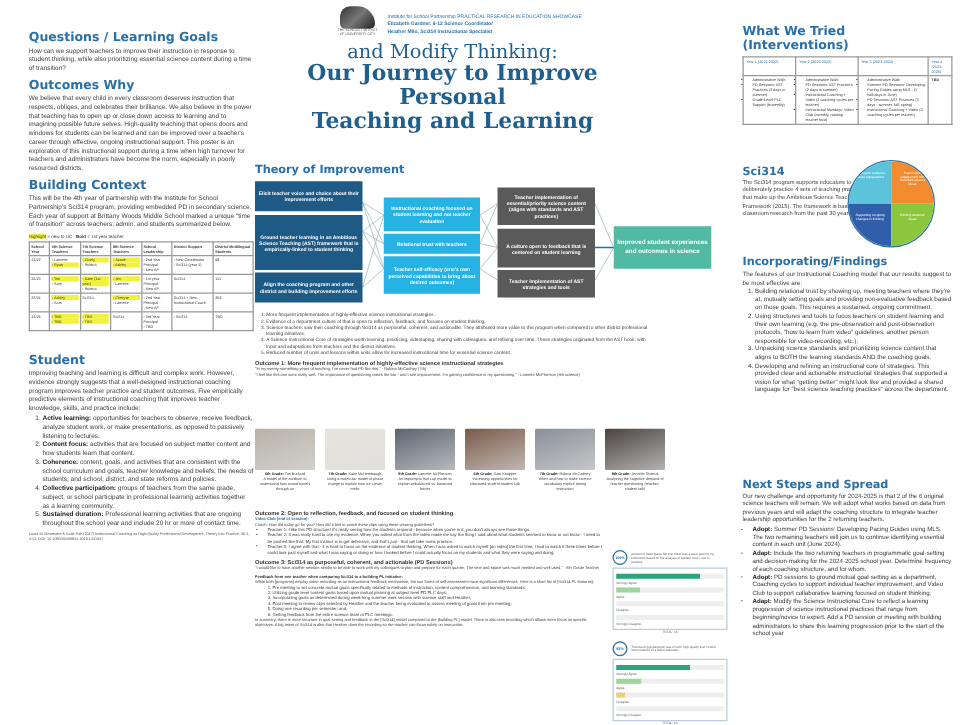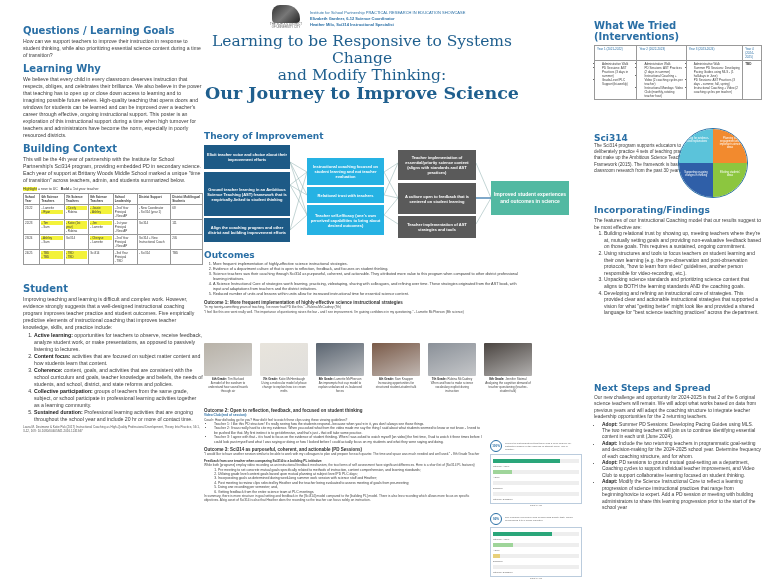--- a/index.html
+++ b/index.html
@@ -65,21 +65,21 @@
 .next .h{font-size:9px;margin-bottom:2px}
 ul.n{font-size:4.9px;line-height:6.4px;padding-left:8px;margin-top:1px}
 ul.n b{color:#222}
 </style>
 </head>
 <body>
 
 <div class="col1">
   <div class="h">Questions / Learning Goals</div>
   <div class="p">How can we support teachers to improve their instruction in response to student thinking, while also prioritizing essential science content during a time of transition?</div>
-  <div class="h">Learning Why</div>
+  <div class="h">Outcomes Why</div>
   <div class="p">We believe that every child in every classroom deserves instruction that respects, obliges, and celebrates their brilliance. We also believe in the power that teaching has to open up or close down access to learning and to imagining possible future selves. High-quality teaching that opens doors and windows for students can be learned and can be improved over a teacher's career through effective, ongoing instructional support. This poster is an exploration of this instructional support during a time when high turnover for teachers and administrators have become the norm, especially in poorly resourced districts.</div>
   <div class="h">Building Context</div>
   <div class="p" style="margin-bottom:1px">This will be the 4th year of partnership with the Institute for School Partnership's Sci314 program, providing embedded PD in secondary science. Each year of support at Brittany Woods Middle School marked a unique "time of transition" across teachers, admin, and students summarized below.</div>
   <div class="legend">
     <span class="hl">Highlight</span><span> = new to UC</span>
     &nbsp;&nbsp;<b>Bold</b><span> = 1st year teacher</span>
   </div>
   <table class="ctx">
     <thead>
         <tr id="ctx-head">
@@ -221,23 +221,23 @@
     <div class="t">THE SCHOOL DISTRICT OF UNIVERSITY CITY</div>
   </div>
   <div class="hinfo">
     <div>Institute for School Partnership PRACTICAL RESEARCH IN EDUCATION SHOWCASE</div>
     <div><b>Elizabeth Gardner, 6-12 Science Coordinator</b></div>
     <div><b>Heather Milo, Sci314 Instructional Specialist</b></div>
   </div>
 </div>
 
 <div class="title">
-  <div>Learning to be Responsive to Systems Change</div>
   <div>and Modify Thinking:</div>
-  <div class="big">Our Journey to Improve Science</div>
+  <div class="big">Our Journey to Improve Personal</div>
+  <div class="big">Teaching and Learning</div>
 </div>
 
 <div class="h toi">Theory of Improvement</div>
 <svg class="lines" width="768" height="580">
   <g stroke="#8aa" stroke-width="0.5" fill="none">
     <line x1="290" y1="162" x2="307" y2="172"></line>
       <line x1="290" y1="162" x2="307" y2="195"></line>
       <line x1="290" y1="162" x2="307" y2="215"></line>
     <line x1="290" y1="185" x2="307" y2="172"></line>
       <line x1="290" y1="185" x2="307" y2="195"></line>
@@ -260,21 +260,20 @@
 <div class="box dk" style="left:204px;top:218px;width:86px;height:24px">Align the coaching program and other district and building improvement efforts</div>
 <div class="box lt" style="left:307px;top:158px;width:77px;height:27px">Instructional coaching focused on student learning and not teacher evaluation</div>
 <div class="box lt" style="left:307px;top:187px;width:77px;height:16px">Relational trust with teachers</div>
 <div class="box lt" style="left:307px;top:205px;width:77px;height:30px">Teacher self-efficacy (one's own perceived capabilities to bring about desired outcomes)</div>
 <div class="box gr" style="left:398px;top:150px;width:78px;height:30px">Teacher implementation of essential/priority science content (aligns with standards and AST practices)</div>
 <div class="box gr" style="left:398px;top:183px;width:78px;height:31px">A culture open to feedback that is centered on student learning</div>
 <div class="box gr" style="left:398px;top:216px;width:78px;height:22px">Teacher implementation of AST strategies and tools</div>
 <div class="box tl" style="left:491px;top:181px;width:78px;height:34px">Improved student experiences and outcomes in science</div>
 
 <div class="outc">
-  <div class="h">Outcomes</div>
   <ol class="o" id="outcomes-list">
       <li>More frequent implementation of highly-effective science instructional strategies.</li>
       <li>Evidence of a department culture of that is open to reflection, feedback, and focuses on student thinking.</li>
       <li>Science teachers saw their coaching through Sci314 as purposeful, coherent, and actionable. They attributed more value to this program when compared to other district professional learning initiatives.</li>
       <li>A Science Instructional Core of strategies worth learning, practicing, videotaping, sharing with colleagues, and refining over time. These strategies originated from the AST book, with input and adaptations from teachers and the district initiatives.</li>
       <li>Reduced number of units and lessons within units allow for increased instructional time for essential science content.</li>
     </ol>
   <div class="sub">Outcome 1: More frequent implementation of highly-effective science instructional strategies</div>
   <div class="q">"In my twenty-something years of teaching, I've never had PD like this." - Rubina McCadney (7th)</div>
   <div class="q">"I feel like this one went really well. The importance of questioning raises the bar - and I see improvement. I'm gaining confidence in my questioning." - Lamette McPherson (8th science)</div>

